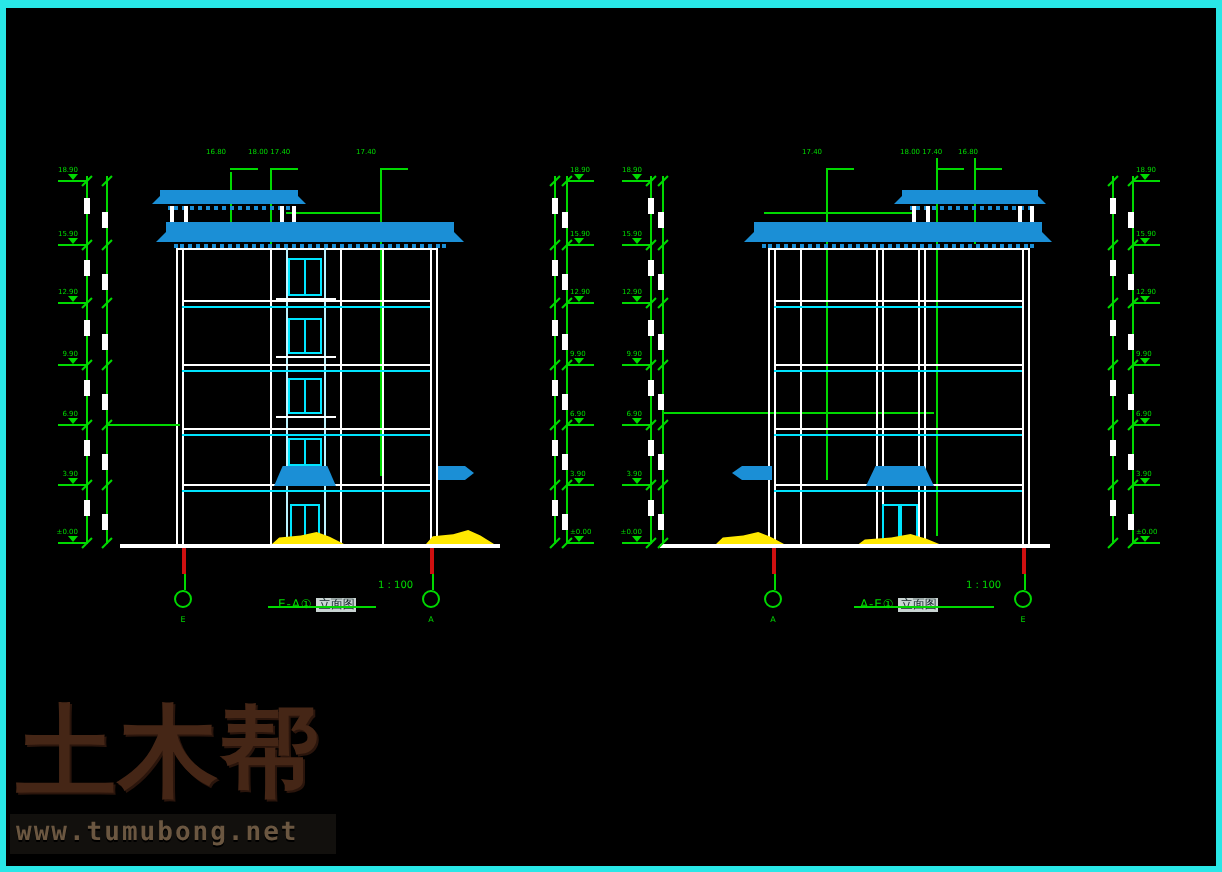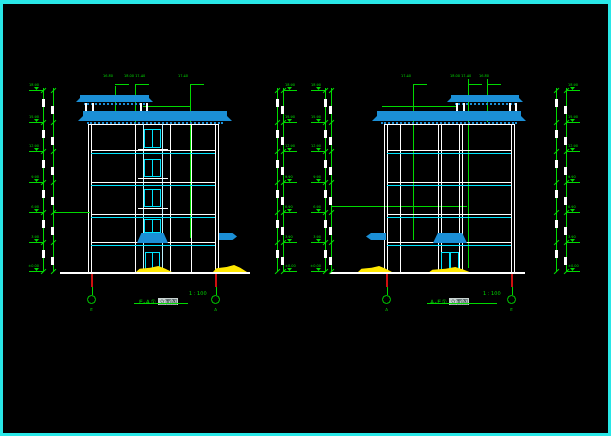--- a/index.html
+++ b/index.html
@@ -349,13 +349,15 @@
   </div>
   <span class="tscale" style="left:189px;top:290px;">1 : 100</span>
   <div class="tunder" style="left:134px;top:303px;width:54px;"></div>
 
   <div class="vtitle" style="left:430px;top:289px;">
     <span class="taxis">A-E①</span><span class="tname">立面图</span>
   </div>
   <span class="tscale" style="left:483px;top:290px;">1 : 100</span>
   <div class="tunder" style="left:427px;top:303px;width:70px;"></div>
 
+  <div class="wm-logo">土木帮</div>
+  <div class="wm-url">www.tumubong.net</div>
 </div>
 
 </body></html>

